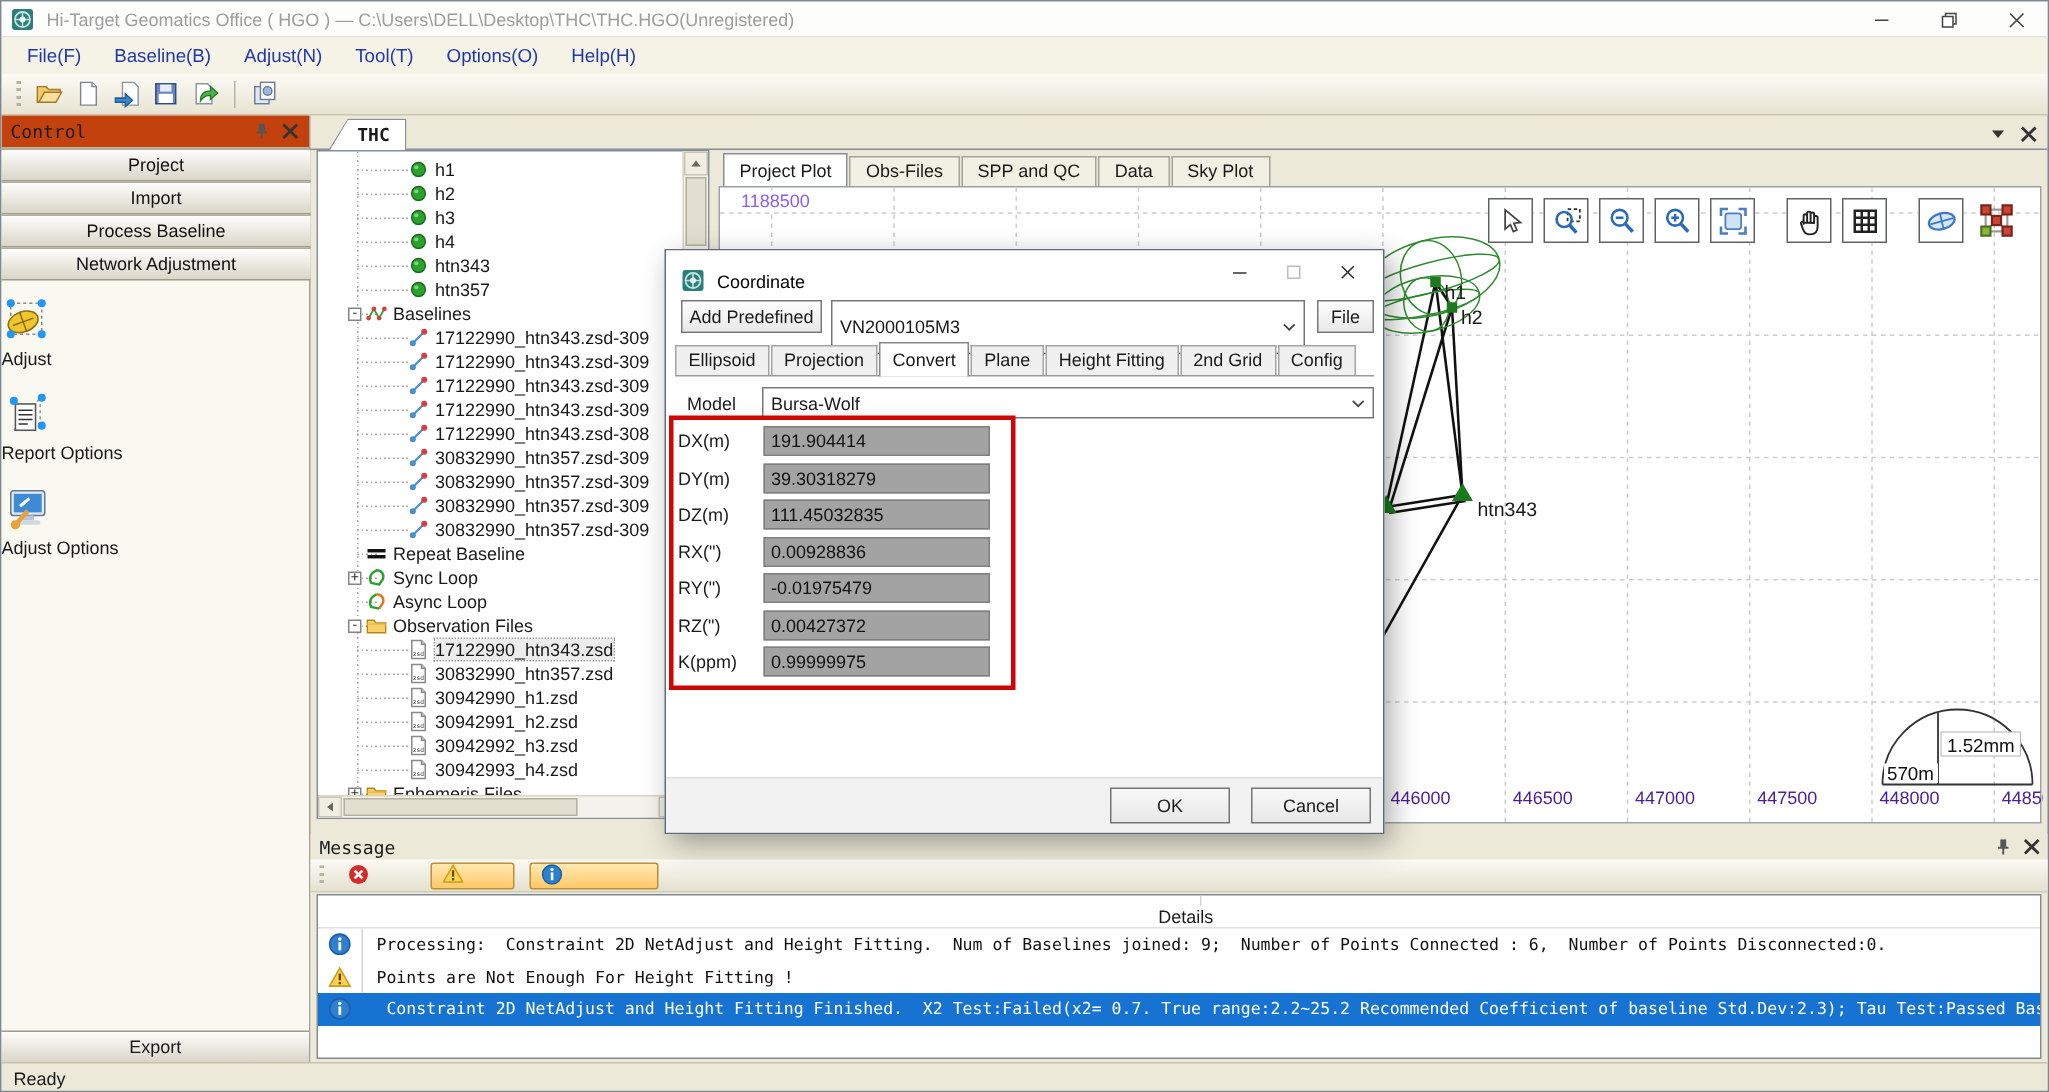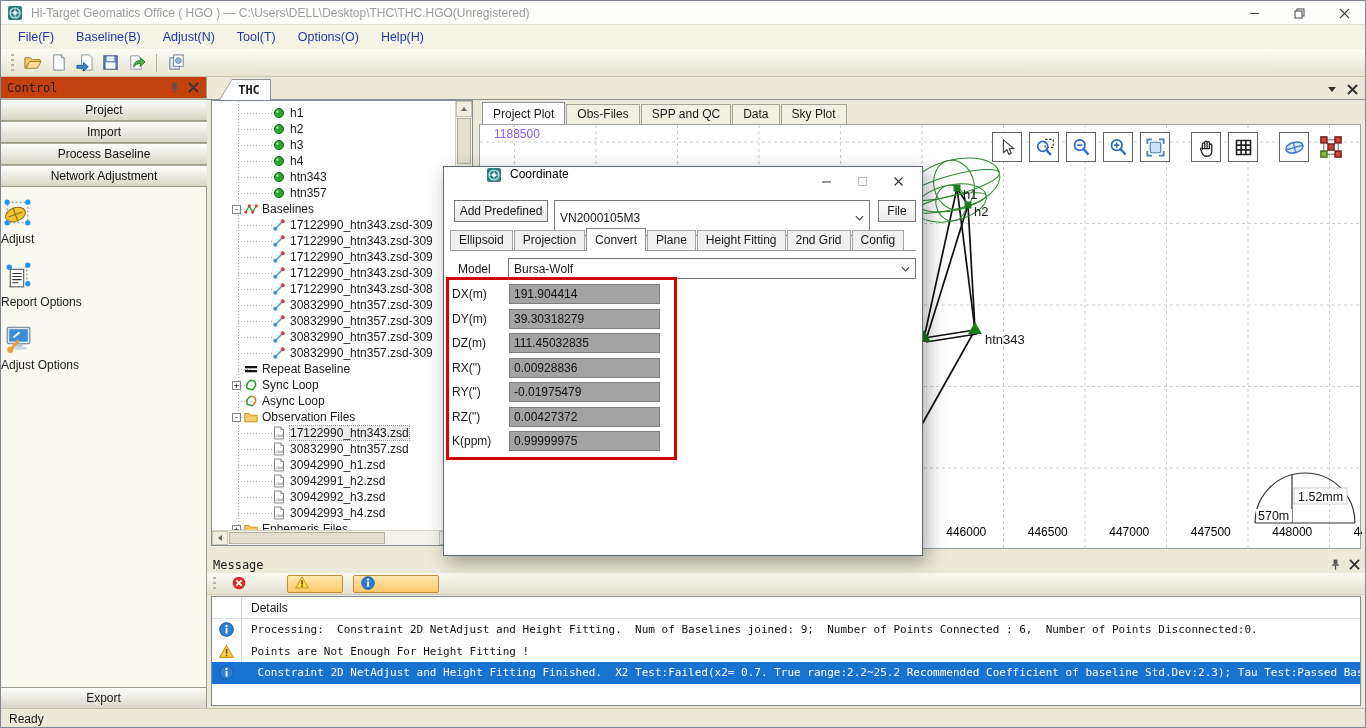--- a/index.html
+++ b/index.html
@@ -85,21 +85,21 @@
   .arr.right { border-top:3.5px solid transparent; border-bottom:3.5px solid transparent; border-left:4px solid #6a675a; }
 
   
   #plot-tabs { left:481px; top:101px; height:22px; display:flex; align-items:flex-end; }
   .ptab { height:20px; padding:0 10px; line-height:19px; font-size:12px; background:#f2f0e2; border:1px solid #a6a398; border-bottom:none; margin-right:1px; }
   .ptab.active { height:22px; background:#fff; border-color:#8a8e97; position:relative; z-index:2; line-height:22px; }
   #plotbox { left:478px; top:123px; width:882px; height:425px; background:#fff; border:1px solid #98a0a8; }
   #plot-svg { position:absolute; left:0; top:0; }
   #ylabel { position:absolute; left:12px; top:2px; color:#8b5cf6; font-size:12px; background:#fff; padding:0 2px; }
   #xticks { position:absolute; left:444px; top:400px; display:flex; overflow:hidden; width:438px; }
-  .xtick { width:81.5px; flex:none; color:#000000; font-size:12px; padding-left:3px; white-space:nowrap;text-align:center; }
+  .xtick { width:81.5px; flex:none; color:#4c1d95; font-size:12px; padding-left:3px; white-space:nowrap; }
   #plot-tools { position:absolute; left:512px; top:7px; display:flex; gap:7px; }
   .pbtn { width:30px; height:30px; background:#fff; border:1px solid #5f6368; display:flex; align-items:center; justify-content:center; }
   .pbtn .icon-holder { width:21px; height:21px; }
   .pbtn.group { margin-left:14px; }
   .pbtn.flat { border:none; background:transparent; }
   .pbtn.flat .icon-holder { width:26px; height:26px; }
 
   
   #msgpanel { left:206px; top:555px; width:1160px; height:152px; background:#ece9d8; }
   #msg-header { position:absolute; left:0; top:0; width:100%; height:17px; display:flex; align-items:center; padding:0 6px;
@@ -107,37 +107,37 @@
   #msg-header .sp { flex:1; }
   #msg-toolbar { position:absolute; left:0; top:17px; width:100%; height:22px; background:linear-gradient(#fbfaf4,#e4e1cf);
      border-bottom:1px solid #cfcbb8; display:flex; align-items:center; padding-left:6px; }
   #msg-toolbar::before { content:''; width:3px; height:14px; margin-right:8px;
      background:repeating-linear-gradient(to bottom,#b7b3a0 0 2px,transparent 2px 5px); }
   .mfilter { display:inline-flex; gap:5px; height:18px; padding:0 7px; margin-right:10px; border:1px solid transparent;flex-direction:column; }
   .mfilter.active { background:linear-gradient(#ffe9b0,#ffc868); border:1px solid #c08e36; border-radius:2px; }
   .mf-ic { width:14px; height:14px; }
   .mf-label { font-size:12px; color:#232b3a; }
   #msg-content { position:absolute; left:4px; top:40px; right:6px; bottom:2px; background:#fff; border:1px solid #808a93; overflow:hidden; }
-  #msg-dhr { height:22px; display:flex; align-items:center; border-bottom:1px solid #e0e0e0; }
+  #msg-dhr { height:22px; display:flex; align-items:center; border-bottom:1px solid #e0e0e0;flex-direction:column; }
   #msg-dhr .cell-ic { width:30px; height:100%; border-right:1px solid #d5d5d5; }
   #msg-dhr .dh { padding-left:9px; font-size:12px; }
   .msg-row { height:21.5px; display:flex; align-items:center; }
   .msg-ic { width:30px; height:100%; border-right:1px solid #d5d5d5; display:flex; align-items:center; justify-content:center; flex:none; }
   .msg-ic .icon-holder { width:15px; height:15px; }
   .msg-text { padding-left:9px; white-space:pre; overflow:hidden; font-family:"DejaVu Sans Mono",monospace; font-size:11px; color:#111; }
   .msg-row.sel { background:#1673d2; }
   .msg-row.sel .msg-text { color:#fff; }
   .msg-row.sel .msg-ic { border-right-color:transparent; }
 
   
   #statusbar { left:0; top:707px; width:1366px; height:21px; background:#ece9d8; border-top:1px solid #c6c2ae; display:flex; align-items:center; padding-left:8px; font-size:12px; }
 
   
   #dialog { left:442px; top:165px; width:480px; height:390px; background:#fff; border:1px solid #5d6b7a; box-shadow:4px 6px 18px rgba(0,0,0,.35); z-index:100; }
-  #dlg-title { position:absolute; left:0; top:0; width:100%; height:28px; background:#fff; display:flex; align-items:flex-start;padding-left:32px; }
+  #dlg-title { position:absolute; left:0; top:0; width:100%; height:28px; background:#fff; display:flex; align-items:flex-end; }
   #dlg-title .app-ic { width:16px; height:16px; margin:0 8px 0 10px; }
   #dlg-title .ttl { font-size:12px; color:#000; }
   #dlg-btns { position:absolute; right:6px; top:0; height:28px; display:flex; }
   .dlg-wbtn { width:36px; height:28px; display:flex; align-items:center; justify-content:center; }
   .dlg-wbtn svg { width:11px; height:11px; }
   #dlg-row1 { position:absolute; left:0; top:33px; width:100%; height:22px; }
   #btn-addpre { position:absolute; left:10px; top:0; width:94px; height:22px; background:linear-gradient(#fdfdfd,#e9e9e9);
      border:1px solid #777; font-size:12px; text-align:center; line-height:20px; }
   .combo { position:absolute; background:#fff; border:1px solid #767676; font-size:12px; }
   .combo .val { position:absolute; left:5px; top:50%; transform:translateY(-50%); white-space:nowrap; }
@@ -1035,15 +1035,19 @@
           <label class="param-label">RZ(")</label>
           <input class="param-input" value="0.00427372" style="">
         </div>
 
         <div class="param-row">
           <label class="param-label">K(ppm)</label>
           <input class="param-input" value="0.99999975" style="">
         </div>
       </div>
     <div id="red-box"></div>
+    <div id="dlg-footer">
+      <div id="btn-ok" class="dlg-btn"><span>OK</span></div>
+      <div id="btn-cancel" class="dlg-btn"><span>Cancel</span></div>
+    </div>
   </div>
 
 </div>
 
 </body></html>

